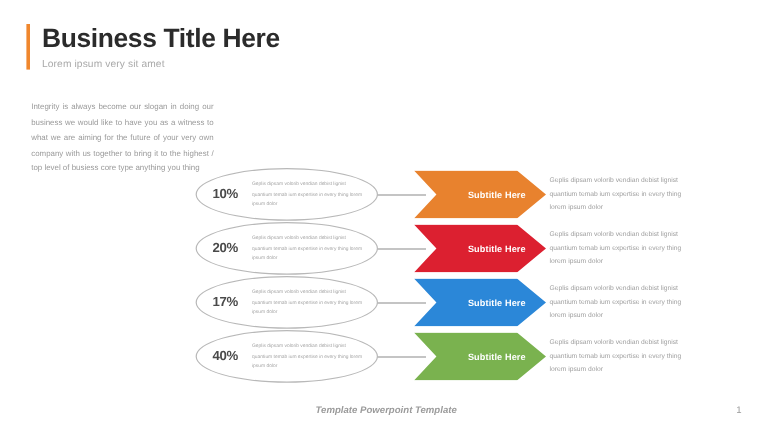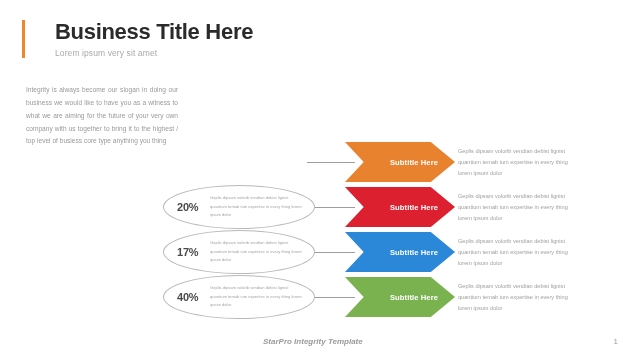--- a/index.html
+++ b/index.html
@@ -22,21 +22,20 @@
     background: #ffffff;
   }
 
   
   .header {
     position: absolute;
     left: 22px;
     top: 20px;
     display: flex;
     align-items: stretch;
-    gap: 20px;
   }
   .accent-bar {
     width: 3px;
     background: #F0872D;
     margin-right: 10px;
     border-radius: 0;
   }
   .header-text {
     display: flex;
     flex-direction: column;
@@ -194,20 +193,24 @@
       <div class="page-subtitle">Lorem ipsum very sit amet</div>
     </div>
   </div>
 
   <div class="intro-paragraph">Integrity is always become our slogan in doing our business we would like to have you as a witness to what we are aiming for the future of your very own company with us together to bring it to the highest / top level of busiess core type anything you thing</div>
 
   <div class="diagram">
 
     <div class="row" style="top:0px;">
       <div class="connector"></div>
+      <div class="ellipse">
+        <div class="pct">10%</div>
+        <div class="ellipse-text">Geplis dipsam volorib vendian debist lignist quantium temab ium expertise in every thing lorem ipsum dolor</div>
+      </div>
       <div class="arrow" style="background:#E8822E;">
         <span class="arrow-label">Subtitle Here</span>
       </div>
       <div class="right-text">Geplis dipsam volorib vendian debist lignist quantium temab ium expertise in every thing lorem ipsum dolor</div>
     </div>
 
     <div class="row" style="top:45px;">
       <div class="connector"></div>
       <div class="ellipse">
         <div class="pct">20%</div>
@@ -238,16 +241,16 @@
         <div class="ellipse-text">Geplis dipsam volorib vendian debist lignist quantium temab ium expertise in every thing lorem ipsum dolor</div>
       </div>
       <div class="arrow" style="background:#7AB24F;">
         <span class="arrow-label">Subtitle Here</span>
       </div>
       <div class="right-text">Geplis dipsam volorib vendian debist lignist quantium temab ium expertise in every thing lorem ipsum dolor</div>
     </div>
 
   </div>
 
-  <div class="footer-title">StarPro Integrity Template</div>
+  <div class="footer-title">Template Powerpoint Template</div>
   <div class="footer-page">1</div>
 
 </div>
 
 </body></html>

